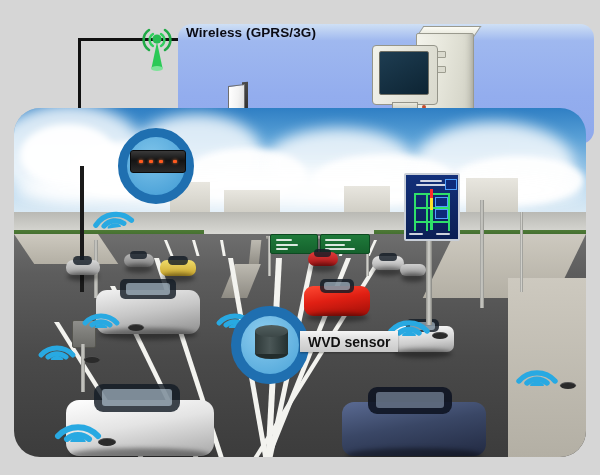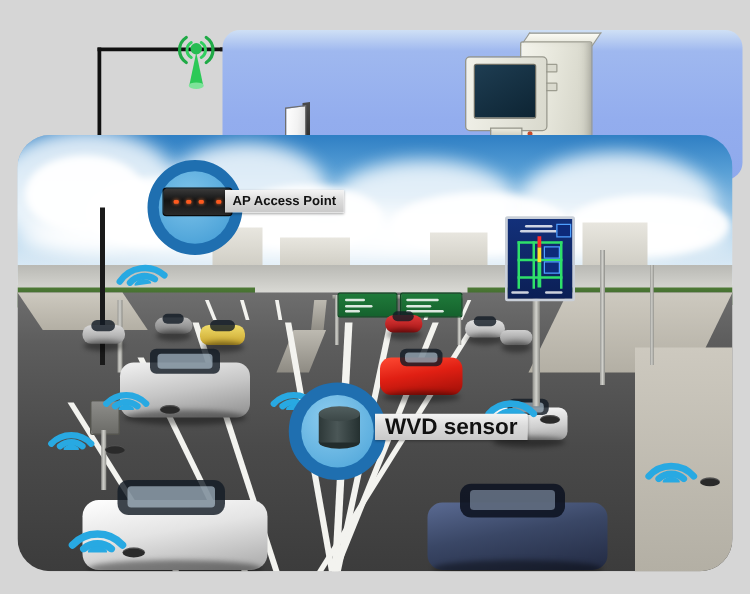--- a/index.html
+++ b/index.html
@@ -163,21 +163,21 @@
 
   
   .chip{
     position:absolute;
     background:linear-gradient(180deg,#f4f4f4 0%,#dcdcdc 45%,#c9c9c9 100%);
     color:#111;font-weight:bold;white-space:nowrap;
     display:flex;align-items:center;
     box-shadow:0 1px 2px rgba(0,0,0,.35);
   }
   .chip.ap-chip{left:180px;top:152px;height:18px;padding:0 6px;font-size:10.5px;}
-  .chip.wvd-chip{left:300px;top:331px;height:21px;padding:0 8px;font-size:18px;}
+  .chip.wvd-chip{left:300px;top:331px;height:21px;padding:0 8px;font-size:14px;}
 
   
   .pole{position:absolute;background:linear-gradient(90deg,#9a9a96,#cfcfca,#8d8d88);}
   .cabinet{position:absolute;background:linear-gradient(180deg,#8e8e8a,#6b6b67);border:1px solid #55554f;border-radius:2px;}
   .mast{position:absolute;background:#1a1a1a;}
 
   
   .gantry-beam{position:absolute;background:linear-gradient(180deg,#b9b9b2,#86867f);}
   .gsign{position:absolute;background:linear-gradient(180deg,#1f7a3a,#15622d);border:1px solid #0d4a21;border-radius:2px;}
   .gsign .row{position:absolute;height:2px;background:rgba(255,255,255,.85);border-radius:1px;}
@@ -239,20 +239,21 @@
     <div class="bay b1"></div>
     <div class="bay b2"></div>
     <div class="pwr"></div>
     <div class="mon-body">
         <div class="screen"></div>
       </div>
     <div class="mon-foot"></div>
     <div class="kb"></div>
   </div>
 
+  <div class="panel-title">Wireless (GPRS/3G)</div>
 
   <div class="photo">
 
     <div class="sky"></div>
 
     <div class="cloud soft" style="left:-20px;top:-4px;width:150px;height:96px;"></div>
     <div class="cloud" style="left:6px;top:16px;width:96px;height:62px;"></div>
     <div class="cloud" style="left:54px;top:34px;width:110px;height:56px;"></div>
     <div class="cloud soft" style="left:118px;top:6px;width:130px;height:80px;"></div>
     <div class="cloud" style="left:172px;top:40px;width:120px;height:52px;"></div>
@@ -514,21 +515,20 @@
 
   <div class="callout ap">
       <div class="inner"></div>
     </div>
   <div class="ap-device">
     <div class="ap-led" style="left:8px;"></div>
     <div class="ap-led" style="left:18px;"></div>
     <div class="ap-led" style="left:28px;"></div>
     <div class="ap-led" style="left:42px;"></div>
   </div>
-  <div class="chip ap-chip">AP Access Point</div>
 
   <div class="callout wvd">
       <div class="inner"></div>
     </div>
   <div class="wvd-device">
     <div class="bot"></div>
     <div class="side"></div>
     <div class="top"></div>
   </div>
   <div class="chip wvd-chip">WVD sensor</div>

